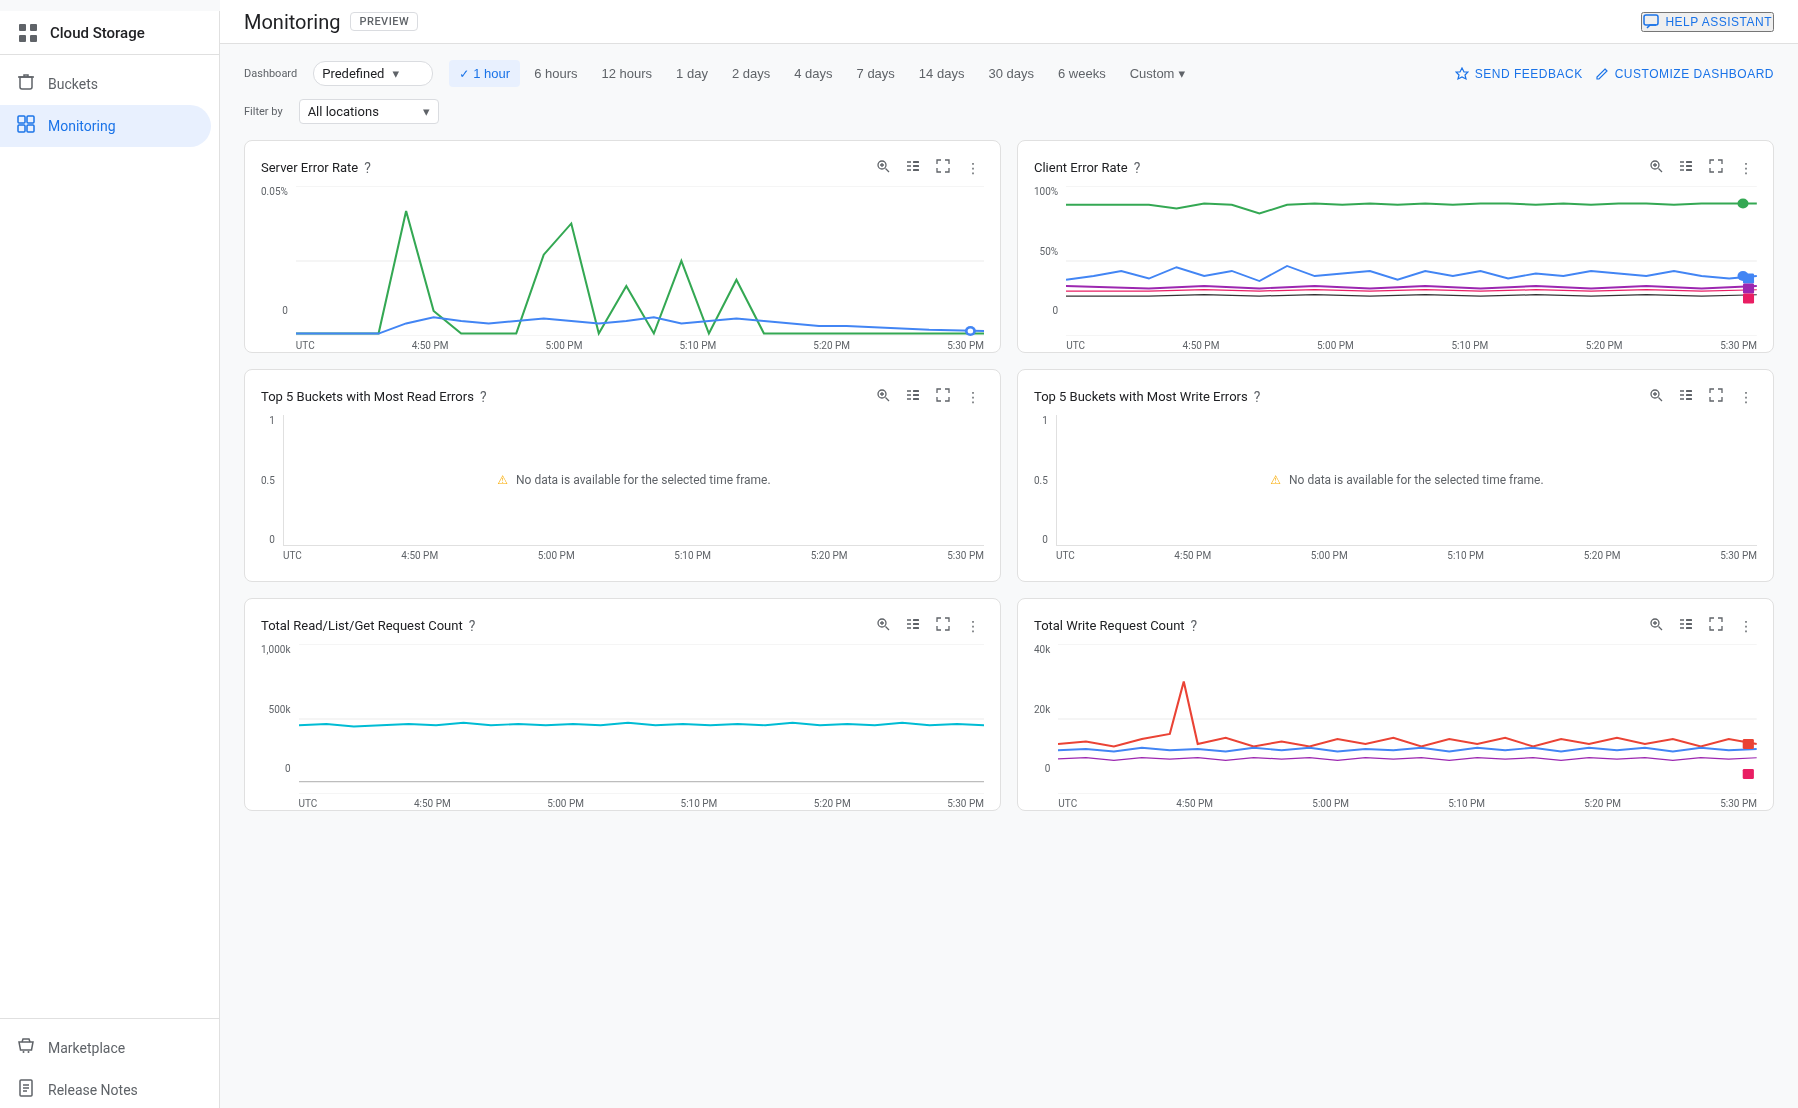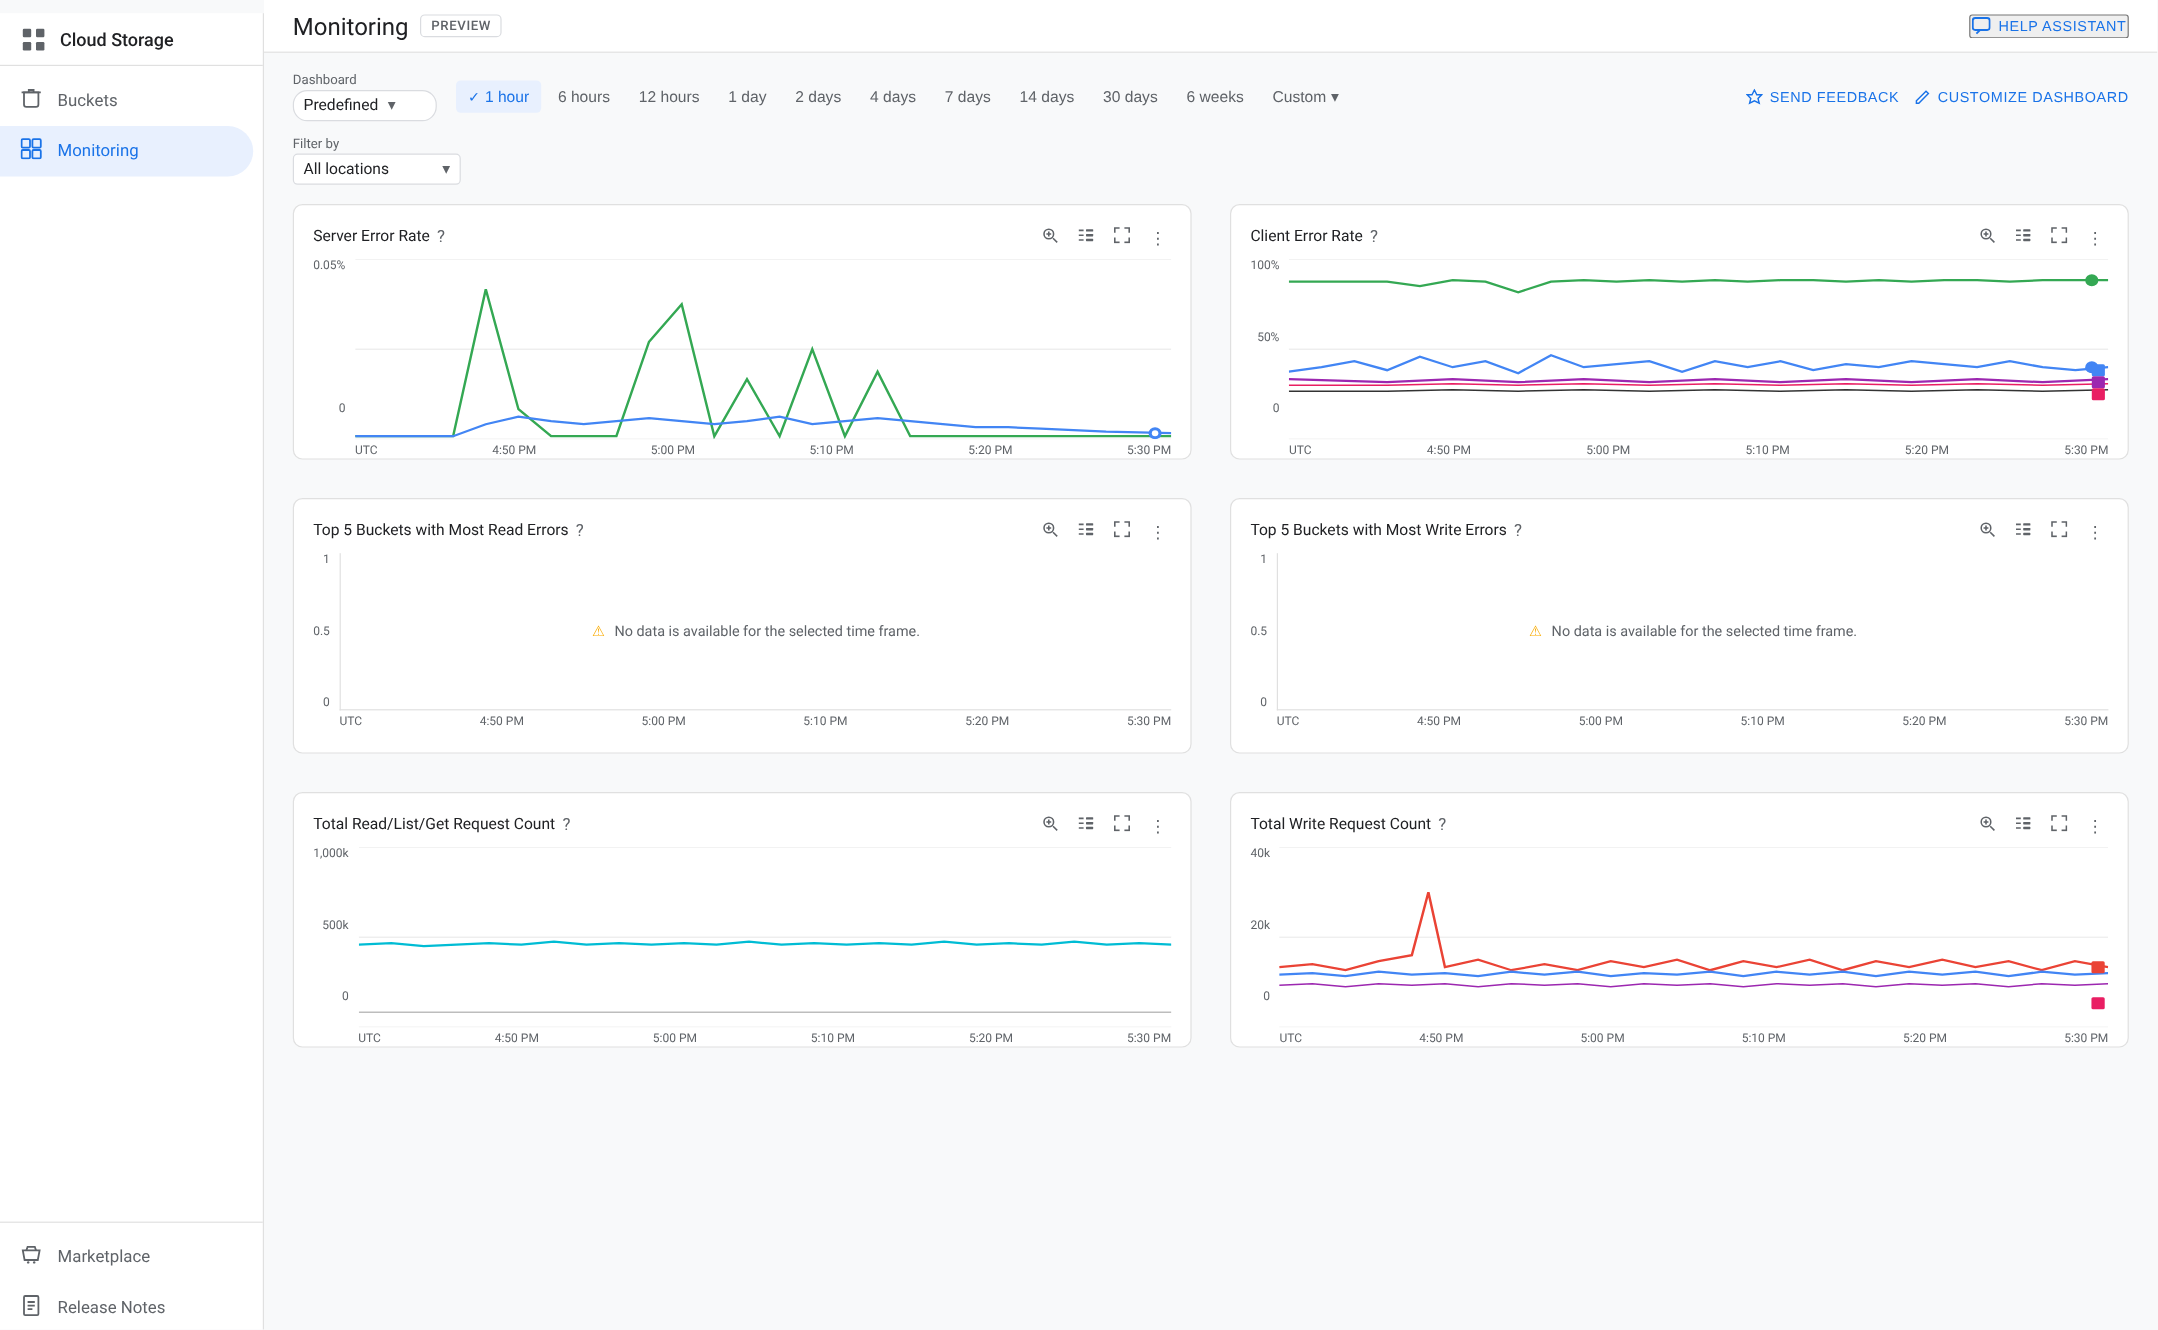--- a/index.html
+++ b/index.html
@@ -124,22 +124,23 @@
     
     .controls-bar {
       display: flex;
       align-items: center;
       gap: 16px;
       margin-bottom: 12px;
       flex-wrap: wrap;
     }
     .dashboard-select-group {
       display: flex;
-      flex-direction: column;
-      gap: 2px;
+      flex-direction: row;
+      gap: 16px;
+      align-items: center;
     }
     .select-label {
       font-size: 11px;
       color: #5f6368;
     }
     .select-wrapper {
       display: flex;
       align-items: center;
       border: 1px solid #dadce0;
       border-radius: 12px;
@@ -210,21 +211,21 @@
       background: #fff;
       cursor: pointer;
       gap: 8px;
       min-width: 140px;
     }
 
     
     .charts-grid {
       display: grid;
       grid-template-columns: 1fr 1fr;
-      gap: 32px;
+      gap: 16px;
     }
     .chart-card {
       background: #fff;
       border: 1px solid #e0e0e0;
       border-radius: 8px;
       padding: 16px;
       min-height: 200px;
     }
     .chart-header {
       display: flex;

